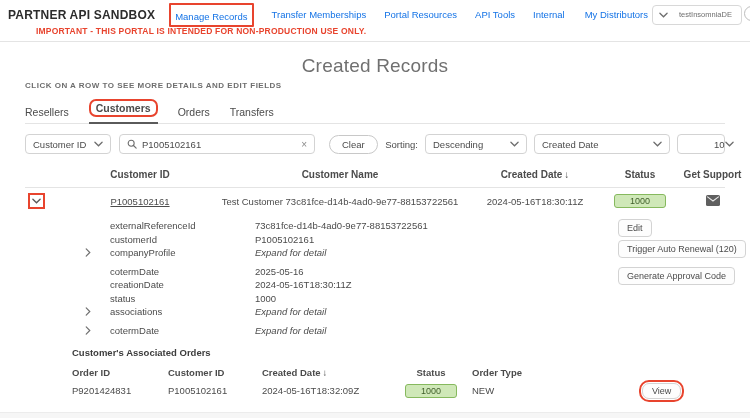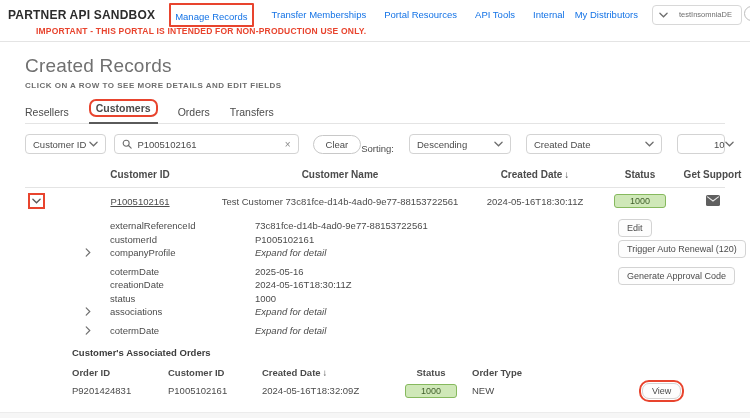--- a/index.html
+++ b/index.html
@@ -5,55 +5,55 @@
   * { margin:0; padding:0; box-sizing:border-box; }
   html,body { width:750px; height:418px; background:#fff; overflow:hidden;
               font-family:"Liberation Sans","DejaVu Sans",sans-serif; color:#4b4b4b; position:relative; }
 
   
   .topbar { display:flex; align-items:center; padding:5px 8px 0 8px; height:24px; }
   .brand { font-size:12px; font-weight:700; color:#2c2c2c; letter-spacing:.2px; white-space:nowrap; }
   .nav { display:flex; align-items:center; gap:18px; margin-left:14px; }
   .nav a { font-size:9.5px; color:#1473e6; text-decoration:none; white-space:nowrap; cursor:pointer; }
   .red-box { border:2px solid #e8442e; padding:1px 4px; border-radius:1px; display:inline-block; }
-  .top-right { margin-left:auto; display:flex; align-items:center; gap:14px; }
+  .top-right { margin-left:auto; display:flex; align-items:center; gap:4px; }
   .top-right a { font-size:9.5px; color:#1473e6; text-decoration:none; white-space:nowrap; }
   .dist-select { display:flex; align-items:center; gap:8px; border:1px solid #d8d8d8; border-radius:4px;
                  height:20px; width:90px; padding:0 6px; background:#fff; cursor:pointer; }
   .dist-select .val { font-size:7.5px; color:#6e6e6e; flex:1; text-align:center; }
   .edge-circle { width:15px; height:15px; border:1.5px solid #bdbdbd; border-radius:50%;
                  position:absolute; right:-9px; top:6px; background:#fff; }
 
   .warning { margin:2px 0 0 36px; font-size:8.5px; font-weight:700; color:#e8442e; letter-spacing:.2px; }
   .top-divider { border-bottom:1px solid #e4e4e4; margin-top:5px; }
 
   
   .main { padding:0 25px; position:relative; }
-  .page-title { margin-top:13px; font-size:19px; font-weight:400; color:#707070; letter-spacing:.2px; }
+  .page-title { margin-top:13px; font-size:19px; font-weight:400; color:#707070; letter-spacing:.2px;text-align:center; }
   .page-sub { margin-top:4px; font-size:8px; font-weight:700; color:#6e6e6e; letter-spacing:.5px; }
 
   .tabs { display:flex; align-items:flex-end; gap:20px; margin-top:9px; border-bottom:1px solid #e4e4e4; }
   .tab { font-size:10.5px; color:#4b4b4b; padding-bottom:5px; cursor:pointer; white-space:nowrap; }
   .tab.active { border-bottom:2px solid #5a5a5a; margin-bottom:-1px; font-weight:700; }
   .tab .red-box { padding:1px 5px;border-radius:7px; }
 
   
   .filter-row { display:flex; align-items:center; margin-top:10px; }
   .sel { display:flex; align-items:center; border:1px solid #d3d3d3; border-radius:4px; height:20px;
          padding:0 7px; font-size:9.5px; color:#4b4b4b; background:#fff; cursor:pointer; white-space:nowrap; }
   .sel .chev { margin-left:auto; color:#6e6e6e; display:flex; }
   .sel-field { width:86px; }
   .searchbox { display:flex; align-items:center; border:1px solid #d3d3d3; border-radius:4px; height:20px;
                width:196px; margin-left:8px; padding:0 7px; gap:5px; }
   .searchbox input { border:none; outline:none; flex:1; font-size:9.5px; color:#4b4b4b; min-width:0;
                      font-family:"Liberation Sans",sans-serif; }
   .clear-x { color:#8a8a8a; font-size:10px; cursor:pointer; }
   .btn-clear { margin-left:14px; border:1px solid #c8c8c8; border-radius:11px; height:19px; padding:0 12px;
                font-size:9.5px; color:#4b4b4b; background:#fff; display:flex; align-items:center; cursor:pointer; }
-  .sorting { margin-left:auto; display:flex; align-items:flex-end; gap:15px; }
+  .sorting { margin-left:auto; display:flex; align-items:center; gap:7px; }
   .sorting .lbl { font-size:9.5px; color:#4b4b4b; }
   .sel-dir { width:102px; } .sel-by { width:136px; } .sel-size { width:48px;padding-left:36px; }
 
   
   .cust-grid { display:grid; grid-template-columns:40px 150px 250px 140px 70px 75px; align-items:center; }
   .cust-head { margin-top:15px; font-size:10px; font-weight:700; color:#4b4b4b; }
   .cust-head > div { text-align:center; }
   .head-divider { border-bottom:1px solid #e4e4e4; margin-top:7px; }
   .cust-row { height:26px; }
   .cust-row > div { text-align:center; font-size:9.5px; }

